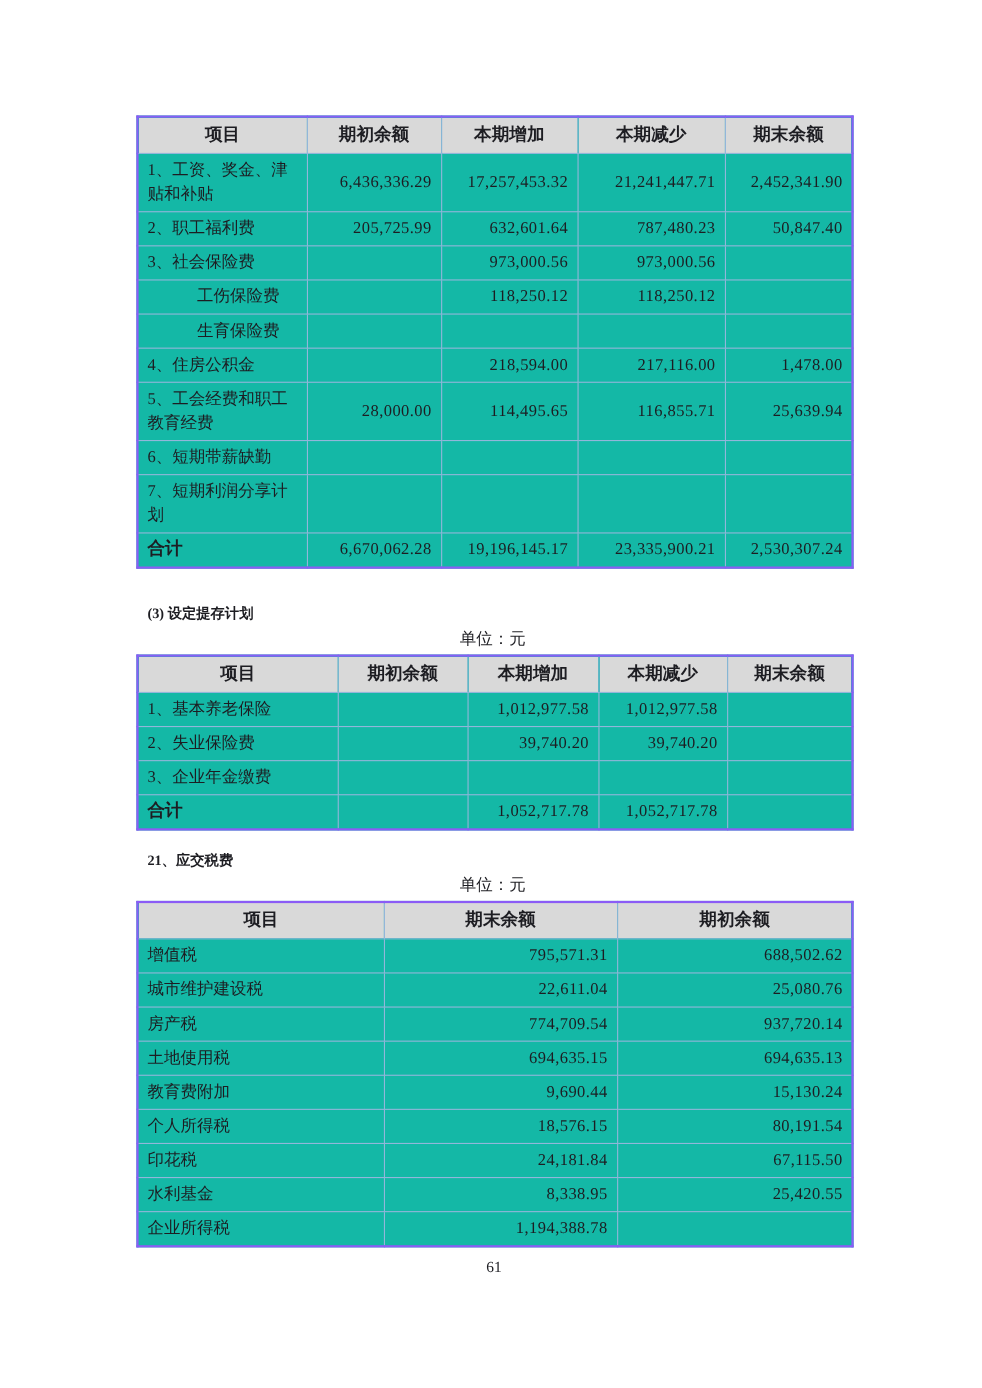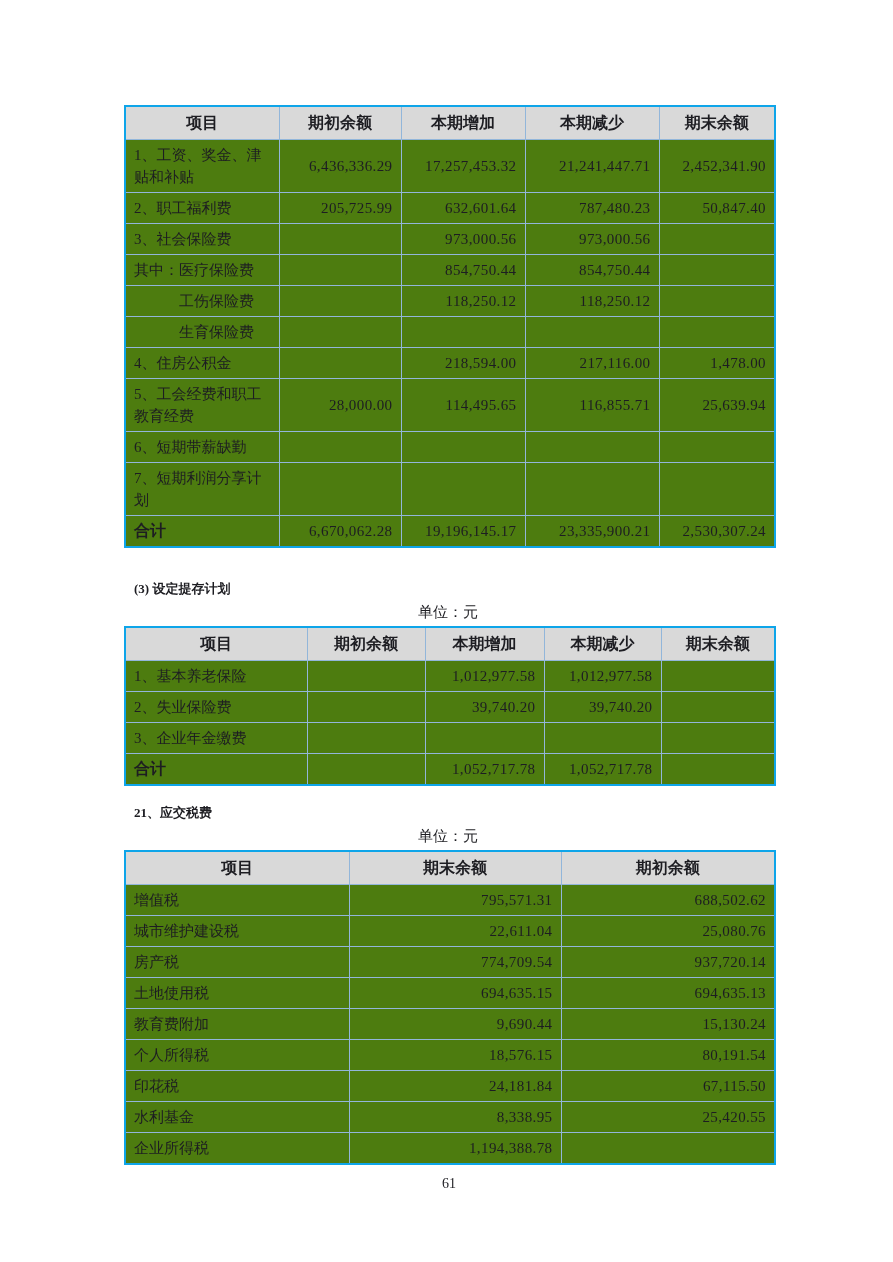--- a/index.html
+++ b/index.html
@@ -2,22 +2,22 @@
 <html><head>
 <meta charset="utf-8">
 <style>
   html,body{margin:0;padding:0;}
   body{
     width:893px;height:1262px;background:#ffffff;
     font-family:"Liberation Serif","DejaVu Serif",serif;
     color:#1d1d22;
   }
   .content{width:650px;margin-left:124px;padding-top:105px;}
-  table{border-collapse:collapse;table-layout:fixed;width:650px;background:#4d7c0f;
-        border:2px solid #0ea5e9;}
+  table{border-collapse:collapse;table-layout:fixed;width:650px;background:#14b8a6;
+        border:2px solid #8b5cf6;}
   th,td{border:1px solid #92b6da;padding:4px 8px;font-size:15px;line-height:22px;
         overflow:hidden;}
   th{background:#d9d9d9;font-weight:700;font-size:16px;text-align:center;padding:5px 4px;}
   td.lbl{text-align:left;}
   td.num{text-align:right;letter-spacing:0.4px;white-space:nowrap;}
   td.indent{padding-left:calc(8px + 3em);}
   td.total{text-align:left;font-weight:700;font-size:16px;margin-top:24px;}
   .section-title{font-weight:700;font-size:13px;margin:30px 0 2px 10px;line-height:22px;}
   .section-title.tax{margin-top:16px;}
   .unit{text-align:center;font-size:15px;margin:2px 2px 4px 0;line-height:20px;}
@@ -59,27 +59,20 @@
       <td class="num">50,847.40</td>
     </tr>
     <tr>
       <td class="lbl">3、社会保险费</td>
       <td class="num"></td>
       <td class="num">973,000.56</td>
       <td class="num">973,000.56</td>
       <td class="num"></td>
     </tr>
     <tr>
-      <td class="lbl">其中：医疗保险费</td>
-      <td class="num"></td>
-      <td class="num">854,750.44</td>
-      <td class="num">854,750.44</td>
-      <td class="num"></td>
-    </tr>
-    <tr>
       <td class="lbl indent">工伤保险费</td>
       <td class="num"></td>
       <td class="num">118,250.12</td>
       <td class="num">118,250.12</td>
       <td class="num"></td>
     </tr>
     <tr>
       <td class="lbl indent">生育保险费</td>
       <td class="num"></td>
       <td class="num"></td>

